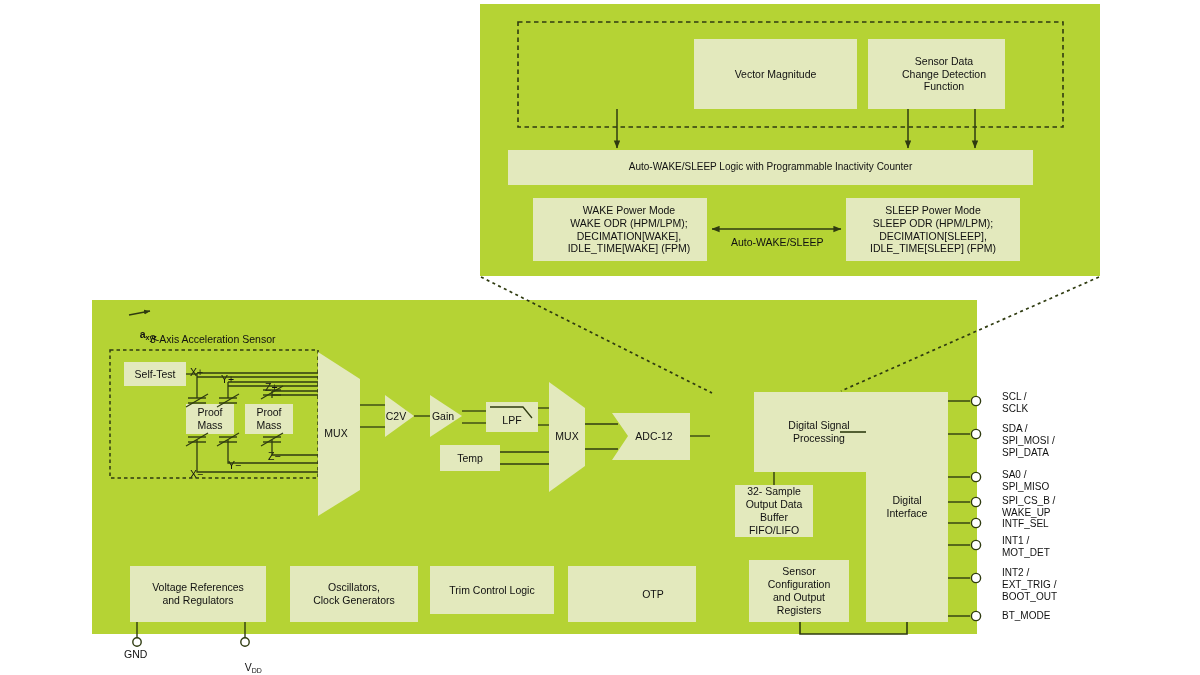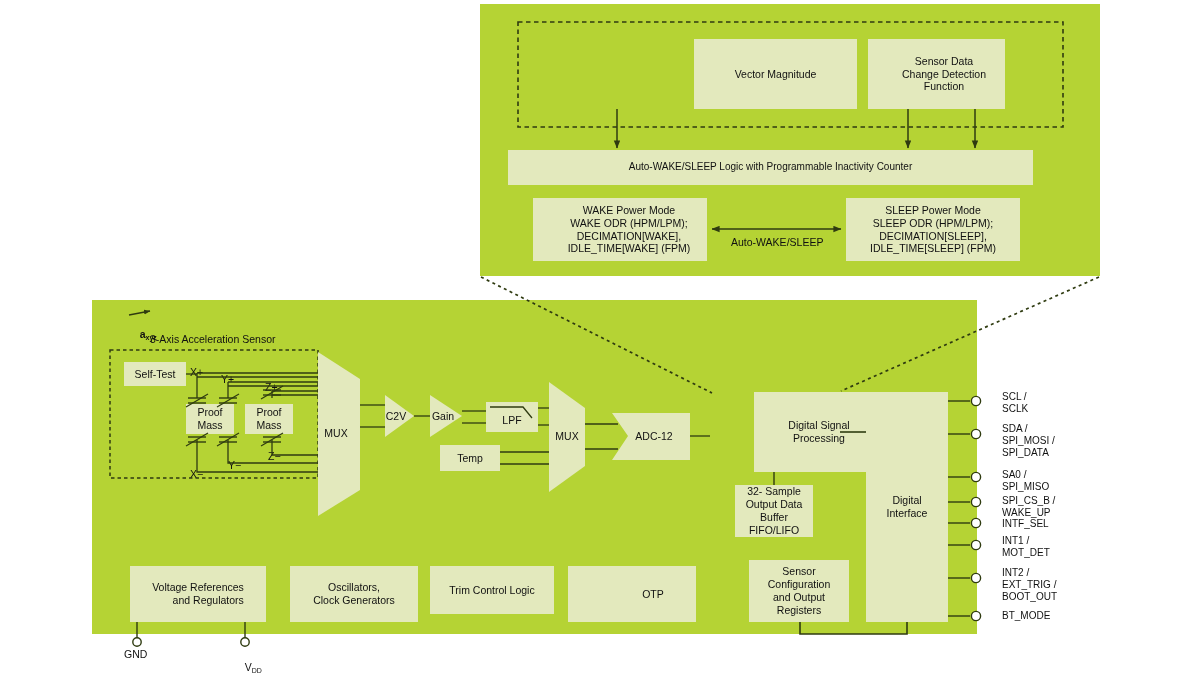--- a/index.html
+++ b/index.html
@@ -53,21 +53,21 @@
   <div class="lbl" style="left:268px;top:450px;">Z−</div>
 
   <div class="blk" style="left:486px;top:402px;width:52px;height:30px;padding-top:7px;">LPF</div>
   <div class="blk" style="left:440px;top:445px;width:60px;height:26px;">Temp</div>
 
   <div class="blk" style="left:710px;top:392px;width:130px;height:80px;margin-left:44px;">Digital Signal<br>Processing</div>
   <div class="blk" style="left:735px;top:485px;width:78px;height:52px;">32- Sample<br>Output Data<br>Buffer<br>FIFO/LIFO</div>
   <div class="blk" style="left:749px;top:560px;width:100px;height:62px;">Sensor<br>Configuration<br>and Output<br>Registers</div>
   <div class="blk" style="left:866px;top:392px;width:82px;height:230px;">Digital<br>Interface</div>
 
-  <div class="blk" style="left:130px;top:566px;width:136px;height:56px;text-align:right;">Voltage References<br>and Regulators</div>
+  <div class="blk" style="left:130px;top:566px;width:136px;height:56px;">Voltage References<br>and Regulators</div>
   <div class="blk" style="left:290px;top:566px;width:128px;height:56px;">Oscillators,<br>Clock Generators</div>
   <div class="blk" style="left:430px;top:566px;width:124px;height:48px;">Trim Control Logic</div>
   <div class="blk" style="left:568px;top:566px;width:128px;height:56px;padding-left:44px;">OTP</div>
 
   <div class="lbl" style="left:124px;top:648px;">GND</div>
   <div class="lbl" style="left:233px;top:648px;">
     <span>V</span><span class="sub">DD</span>
   </div>
 
   <div class="pinlbl" style="left:1002px;top:391px;">SCL /<br>SCLK</div>

